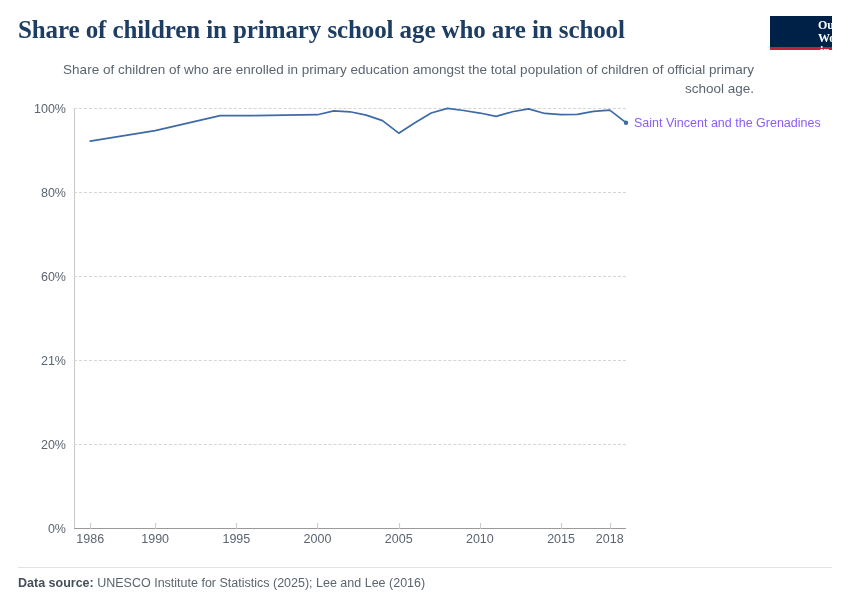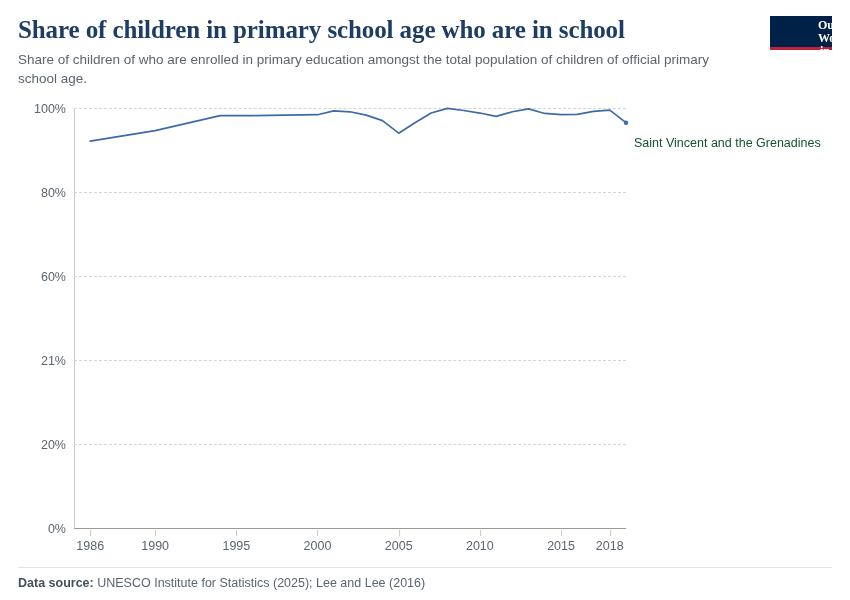--- a/index.html
+++ b/index.html
@@ -25,23 +25,24 @@
     font-weight: 700;
     color: #1d3d63;
     margin: 0 8px 6px 0;
     letter-spacing: -0.1px;
     line-height: 1.12;
   }
   .subtitle {
     font-size: 13.5px;
     color: #5b6570;
     line-height: 1.42;
-    margin: 0;
+    margin: 16px;
     max-width: 720px;
     font-weight: 400;
+    text-align: right;
   }
   .logo {
     position: absolute;
     right: 0;
     top: 0;
     width: 62px;
     height: 34px;
     background: #002147;
     color: #ffffff;
     font-family: "Liberation Serif", serif;
@@ -91,41 +92,40 @@
     left: 0;
     top: 0;
     bottom: 0;
     width: 0;
     border-left: 1px solid #c9c9c9;
   }
   .xtick {
     position: absolute;
     top: 100%;
     transform: translateX(-50%);
-    margin-top: 11px;
+    margin-top: 4px;
     font-size: 12.5px;
     color: #5b6570;
     white-space: nowrap;
   }
   .xtick .tickmark {
     position: absolute;
     left: 50%;
     top: -9px;
     width: 0;
     height: 6px;
     border-left: 1px solid #c9c9c9;
   }
   svg.series { position: absolute; left: 0; top: 0; overflow: visible; }
   .series-label {
     position: absolute;
     font-size: 12.5px;
-    color: #14532d;
+    color: #8b5cf6;
     white-space: nowrap;
     line-height: 1;
-    margin-top: 20px;
   }
   .footer {
     position: absolute;
     left: 18px;
     right: 18px;
     bottom: 10px;
     border-top: 1px solid #e3e3e3;
     padding-top: 8px;
     font-size: 12.5px;
     color: #5b6570;

